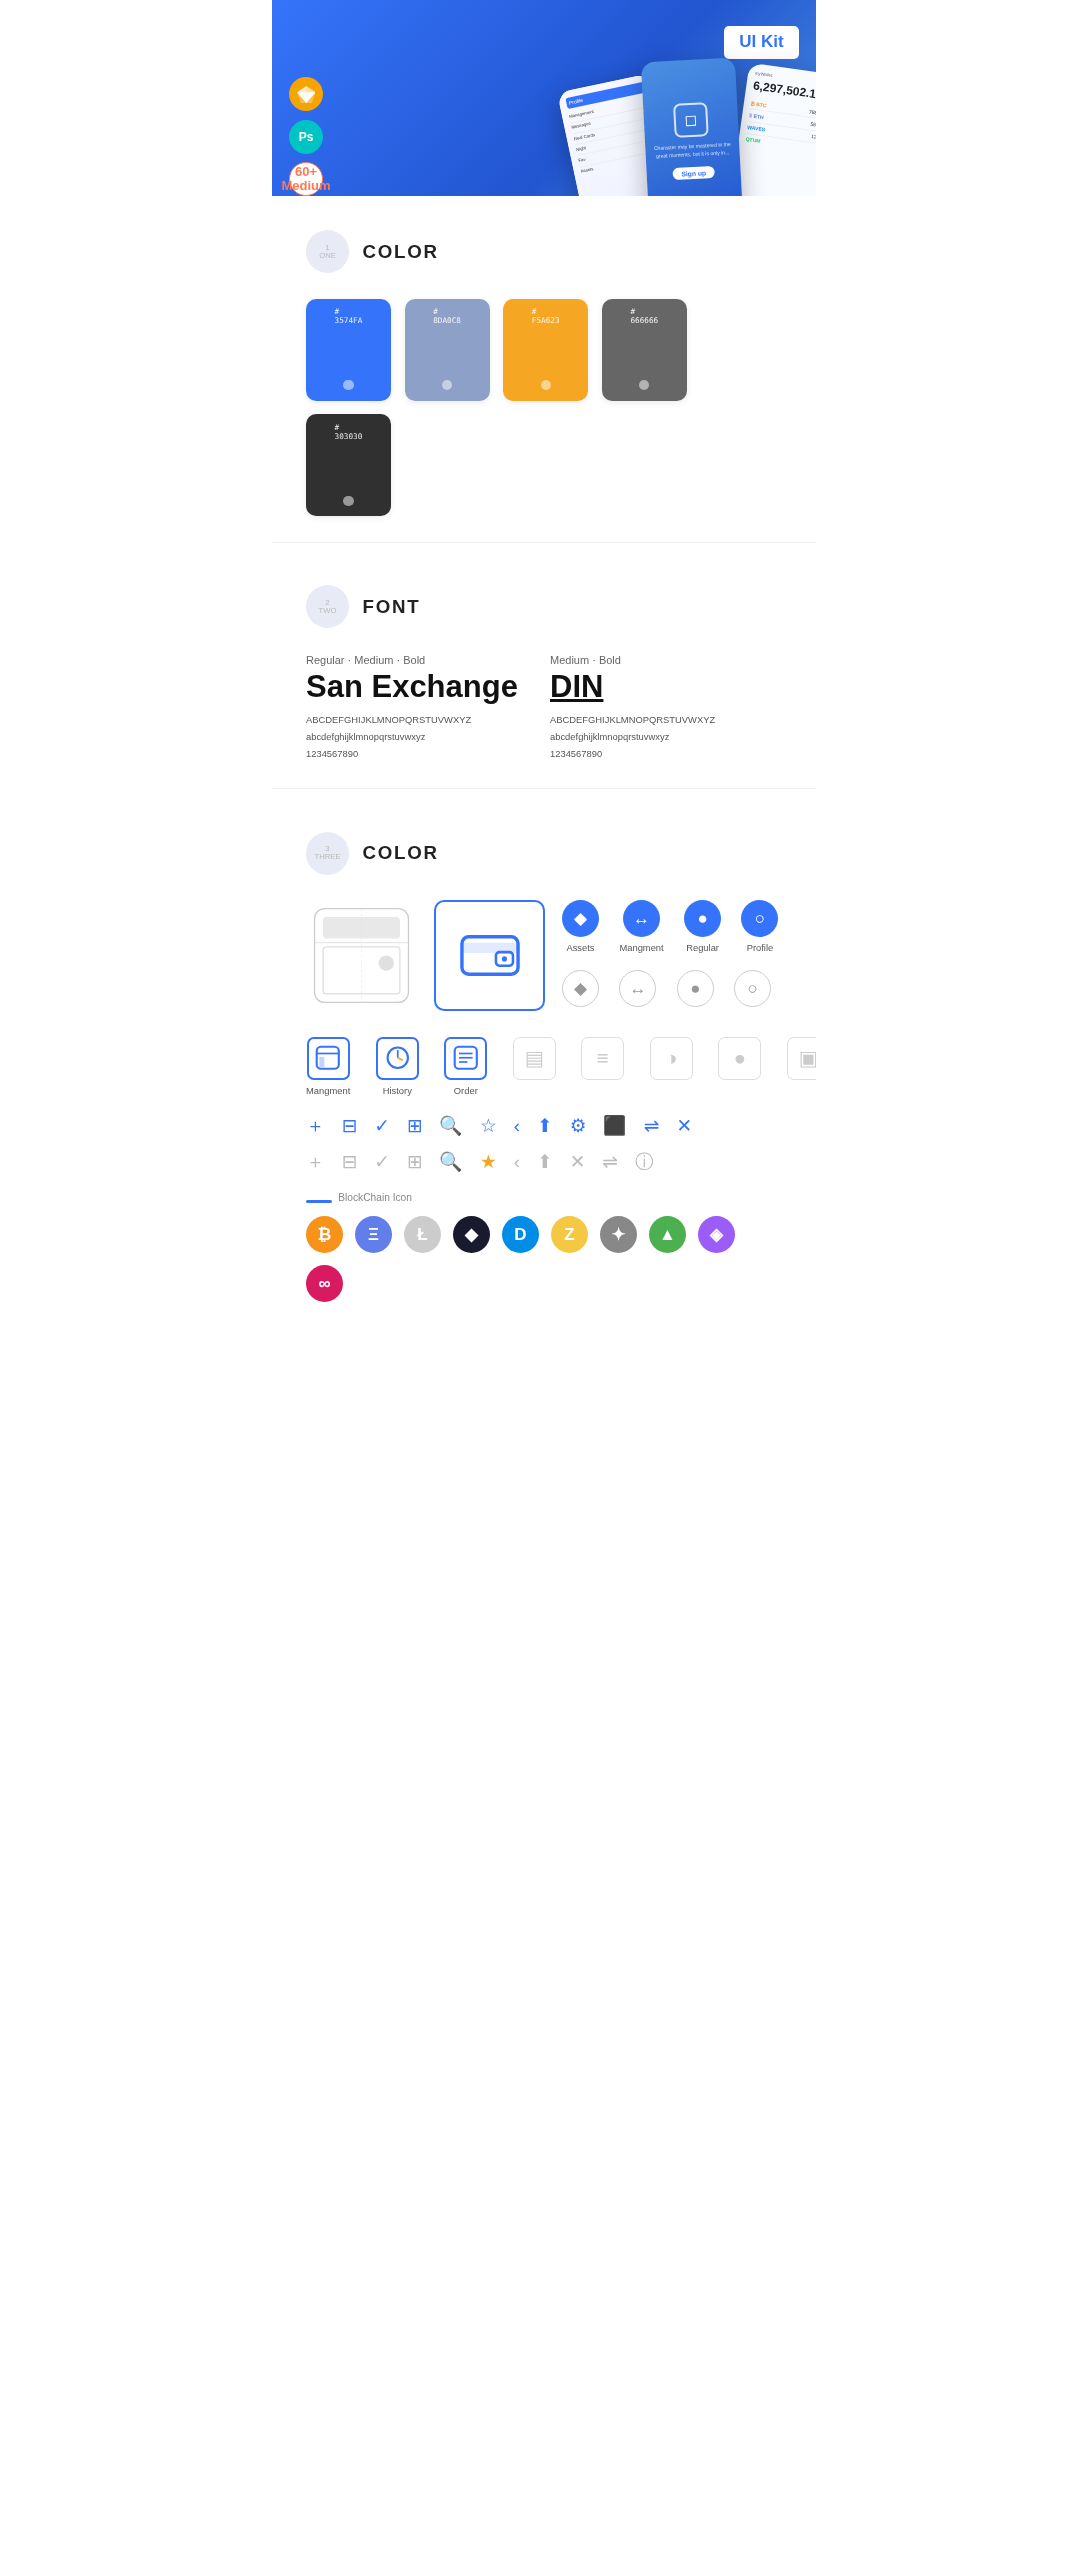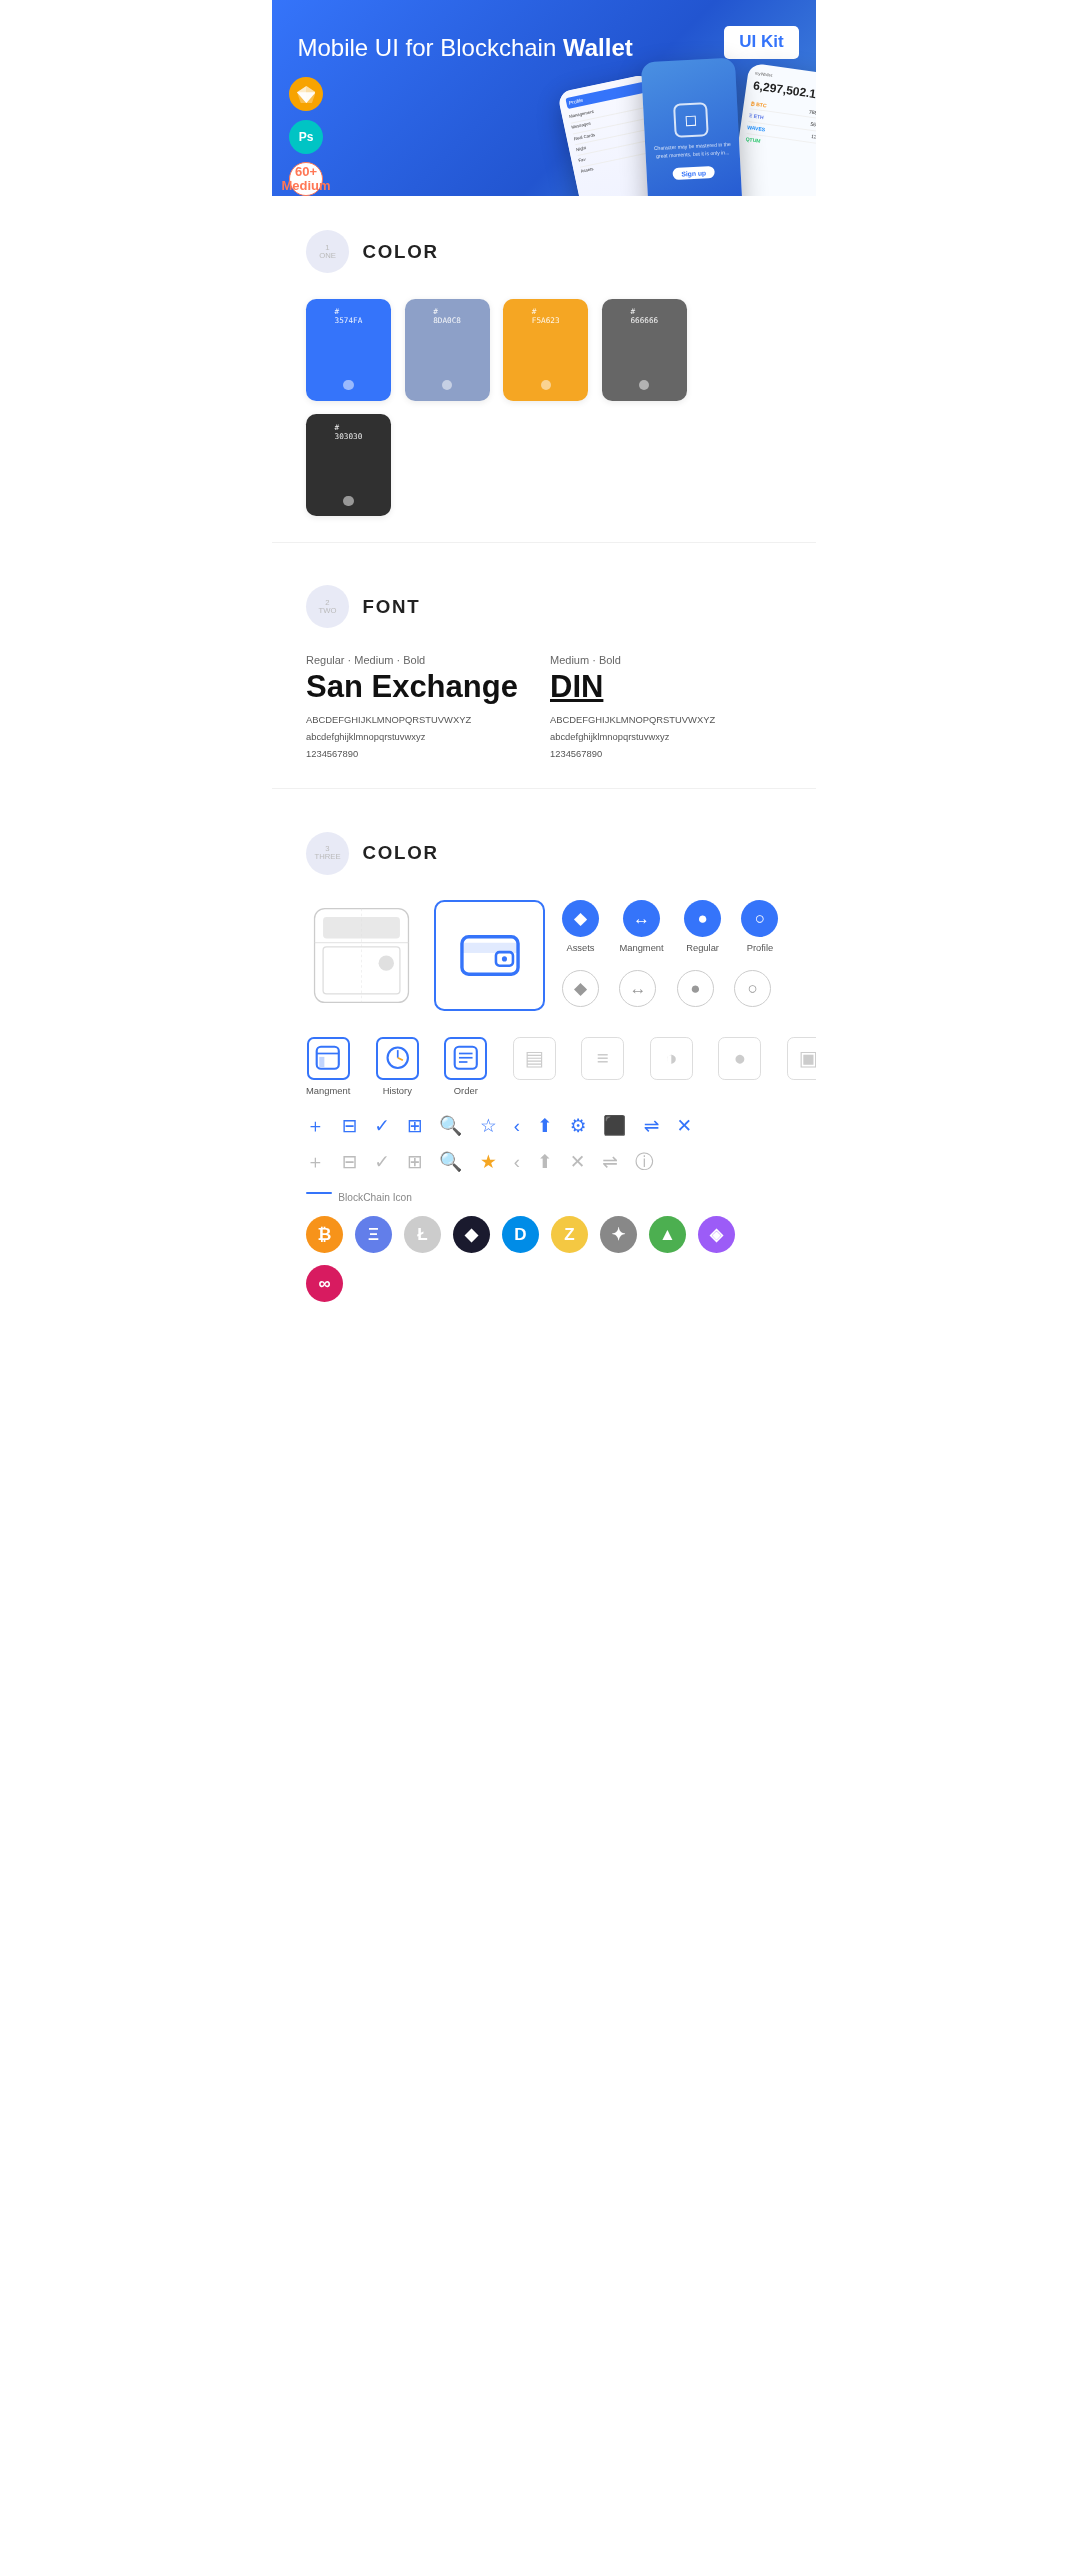--- a/index.html
+++ b/index.html
@@ -156,21 +156,21 @@
     }
     .nav-icon-label { font-size: 9.4px; color: #555; }
 
     
     .small-icons-row { display: flex; gap: 17px; flex-wrap: wrap; align-items: center; margin-bottom: 10.2px; }
     .small-icon { font-size: 18.7px; color: #3574FA; }
     .small-icon.gray { color: #bbb; }
 
     
     .blockchain-label {
-      display: flex; align-items: flex-start; gap: 6.8px;
+      display: flex; align-items: flex-end; gap: 6.8px;
       font-size: 10.2px; color: #888; margin-bottom: 13.6px;
     }
     .blockchain-line { width: 25.5px; height: 2.6px; background: #3574FA; border-radius: 1.7px; }
 
     
     .crypto-row { display: flex; gap: 12px; flex-wrap: wrap; }
     .crypto-coin {
       width: 37px; height: 37px;
       border-radius: 50%;
       display: flex; align-items: center; justify-content: center;
@@ -178,23 +178,20 @@
       font-weight: 700;
       color: #fff;
     }
 
     .divider { border: none; border-top: 0.9px solid #f0f0f0; margin: 8.5px 0; }
   </style>
 </head>
 <body>
 
 <div class="hero">
-  <h1 class="hero-title">
-    <span>Mobile UI for Blockchain </span><strong>Wallet</strong>
-  </h1>
   <div class="ui-kit-badge">UI Kit</div>
 
   <div class="hero-icons">
     <div class="sketch-icon">
       <svg width="18.7" height="17" viewBox="0 0 40 36">
           <polygon points="20,0 40,13 32,36 8,36 0,13" fill="#fff" opacity="0.3"></polygon>
           <polygon points="20,0 40,13 20,36" fill="#fff" opacity="0.5"></polygon>
           <polygon points="20,0 0,13 20,36" fill="#fff" opacity="0.7"></polygon>
           <polygon points="0,13 40,13 20,36" fill="#fff" opacity="0.9"></polygon>
         </svg>

